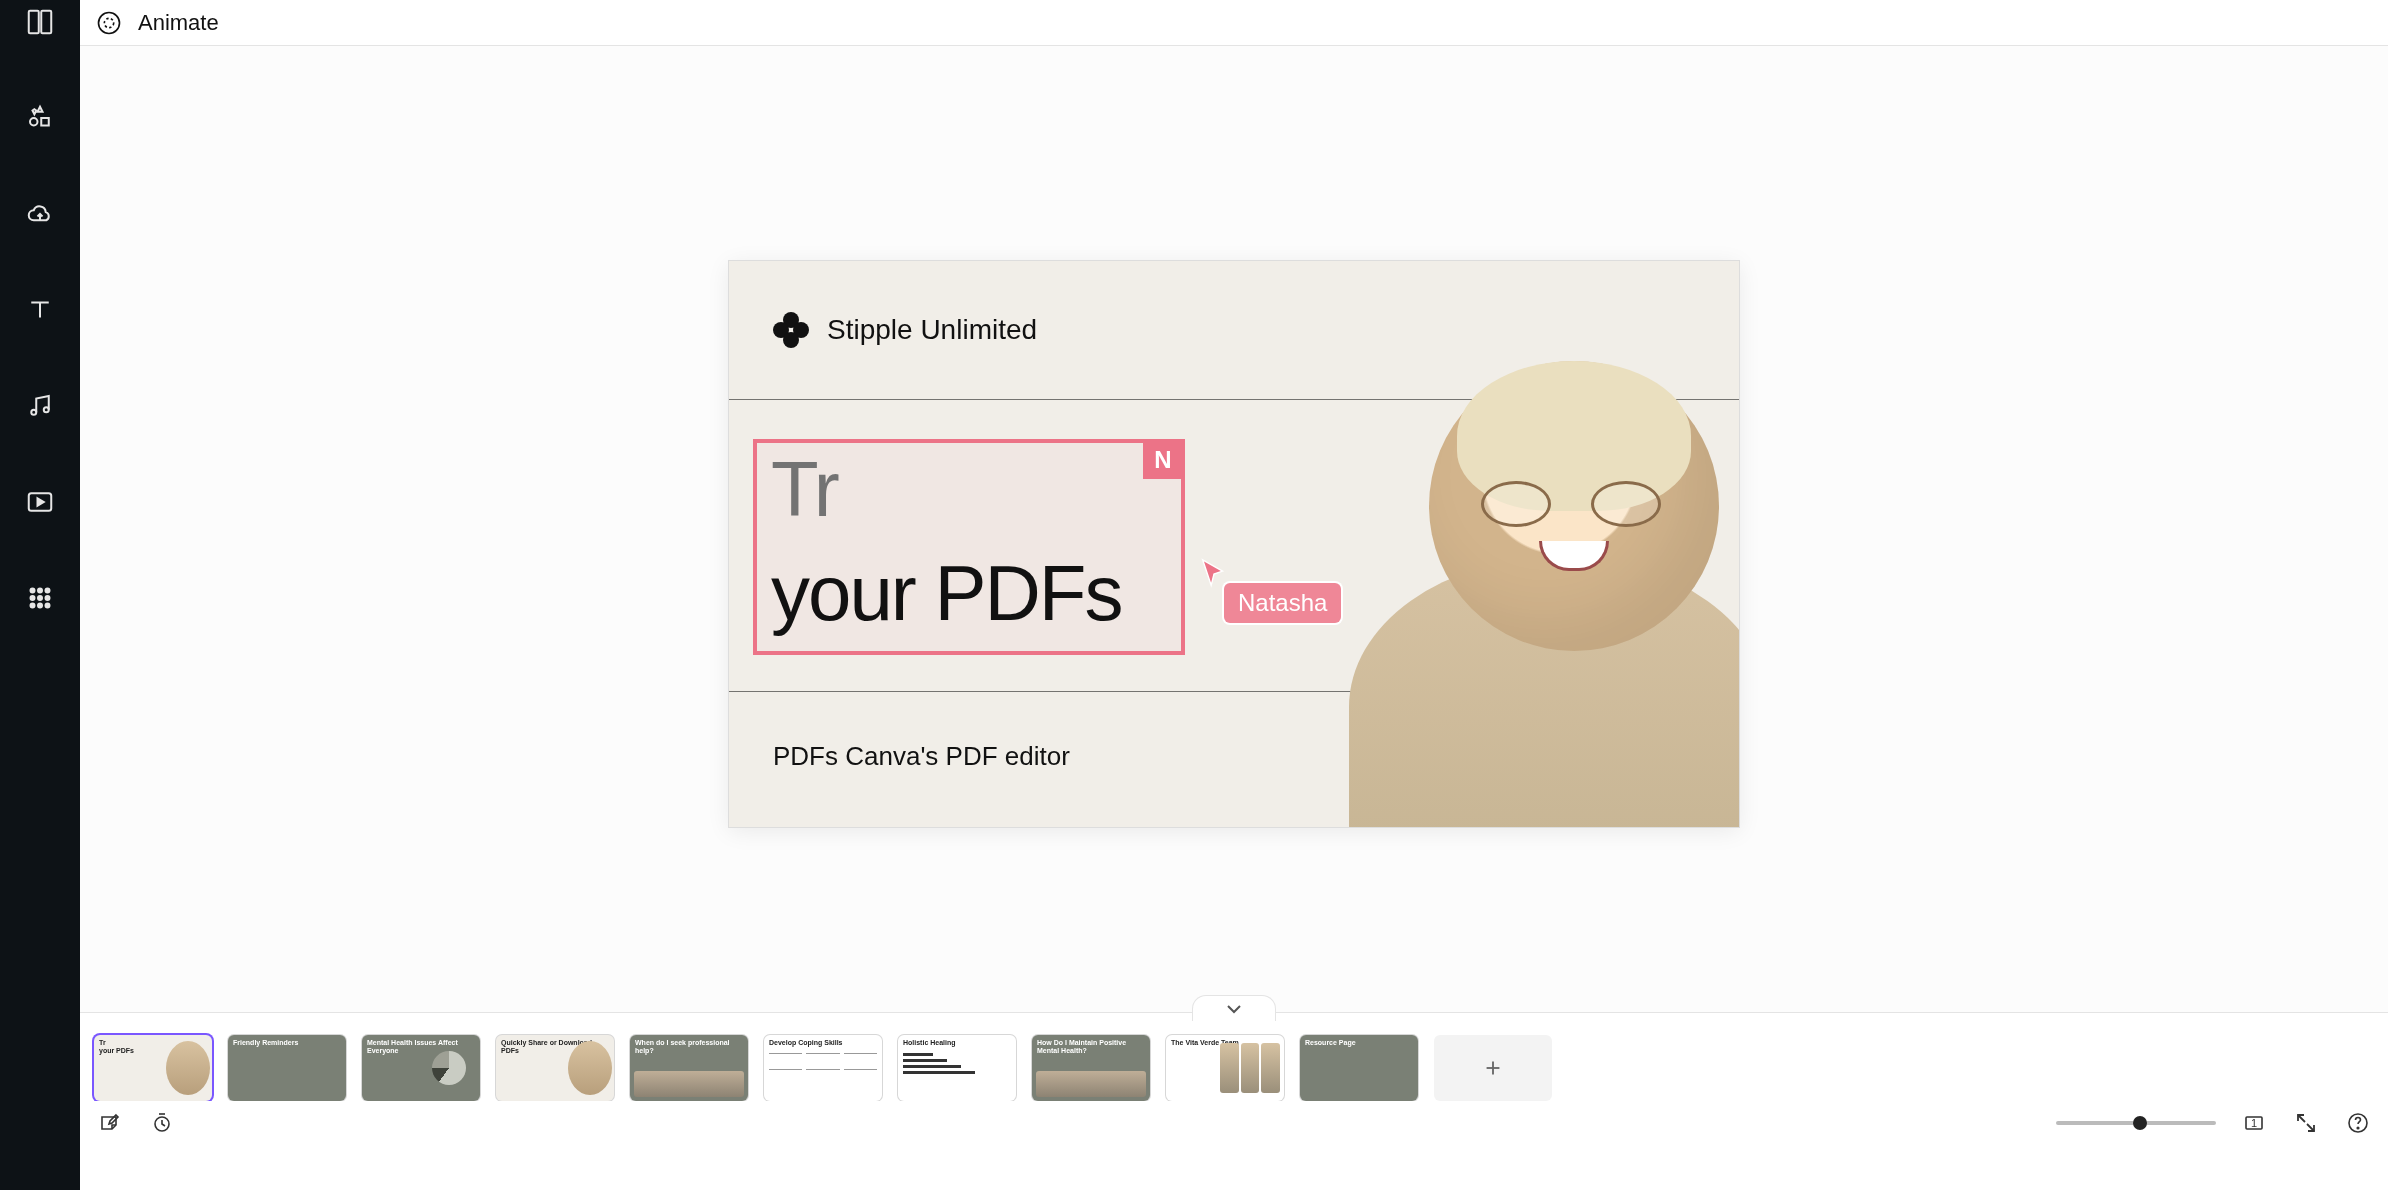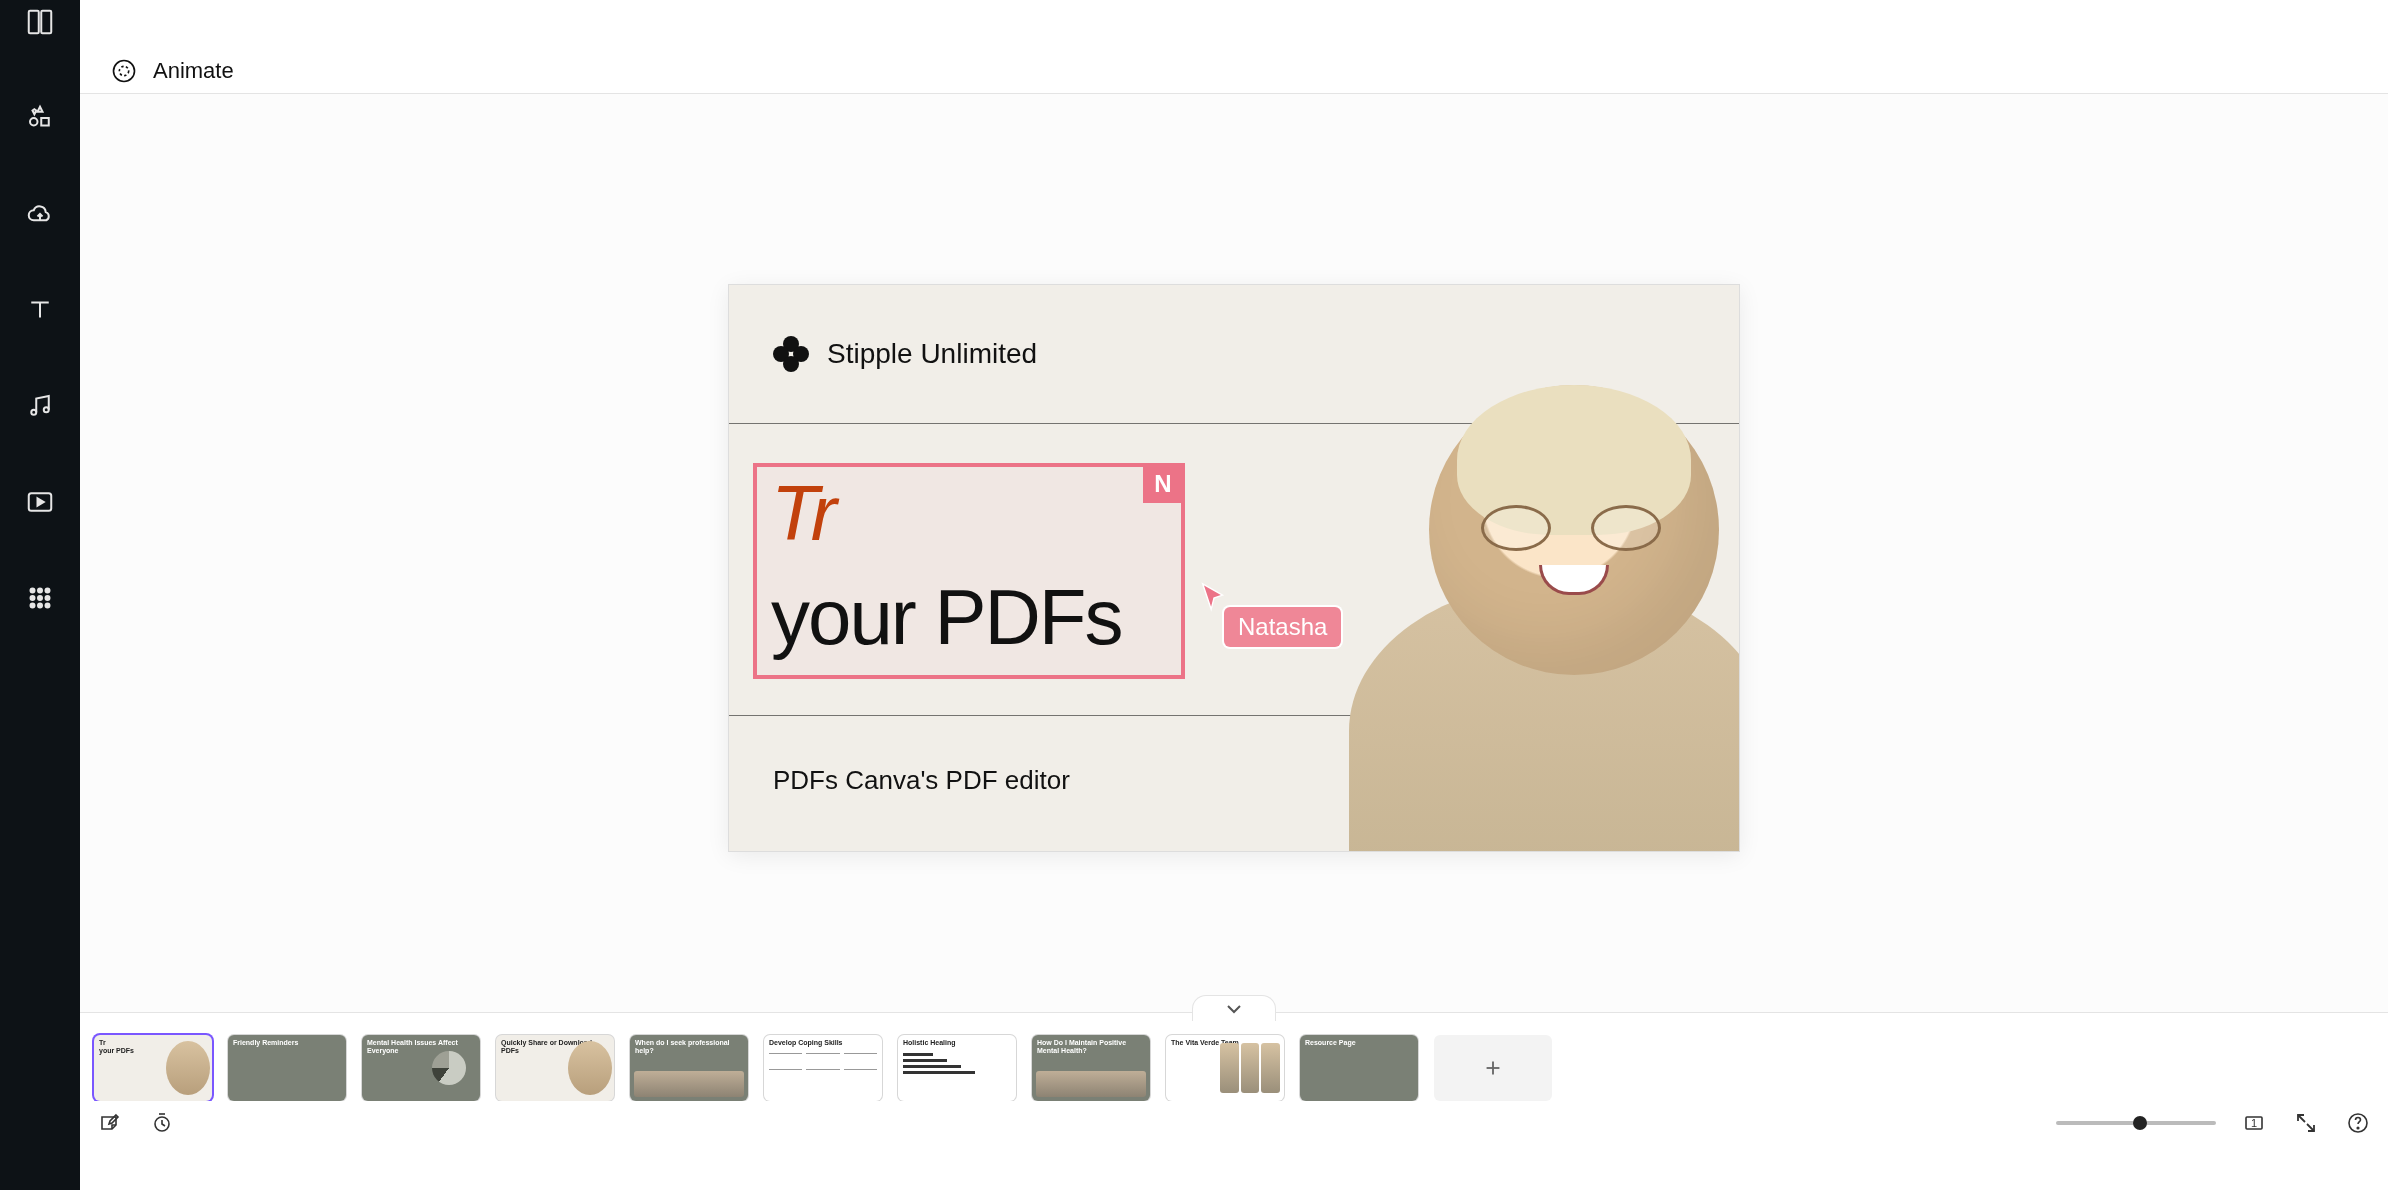--- a/index.html
+++ b/index.html
@@ -7,41 +7,41 @@
   .app { display: flex; width: 100%; height: 100%; }
 
   
   .rail { width: 80px; background: #0d1216; display: flex; flex-direction: column; align-items: center; padding-top: 0; gap: 52px; color: #e6e6e6; }
   .rail-btn { width: 44px; height: 44px; display: flex; align-items: center; justify-content: center; cursor: pointer; }
   .rail svg { stroke: #e6e6e6; fill: none; stroke-width: 1.6; }
 
   .main { flex: 1; display: flex; flex-direction: column; }
 
   
-  .toolbar { height: 46px; border-bottom: 1px solid #e4e4e4; display: flex; align-items: center; padding-left: 29px; gap: 14px; color: #111; margin-top: 48px; }
+  .toolbar { height: 46px; border-bottom: 1px solid #e4e4e4; display: flex; align-items: center; padding-left: 14px; gap: 14px; color: #111; }
   .tool-icon { width: 30px; height: 30px; display:flex; align-items:center; justify-content:center; }
   .tool-label { font-size: 22px; font-weight: 500; color:#111; }
 
   
   .canvas-wrap { flex: 1; background: #fcfcfc; display: flex; align-items: center; justify-content: center; padding-top: 30px; overflow:hidden; }
   .slide { width: 1010px; height: 566px; background: #f1eee8; box-shadow: 0 0 0 1px #ddd, 0 4px 22px rgba(0,0,0,.08); position: relative; }
   .slide-hdr { position:absolute; top:0; left:0; right:0; height:138px; display:flex; align-items:center; gap:18px; padding-left:44px; }
   .slide-logo { width:36px; height:36px; position:relative; }
   .slide-logo span { position:absolute; width:16px; height:16px; background:#111; border-radius:50%; }
   .slide-logo span:nth-child(1){ top:0; left:10px; }
   .slide-logo span:nth-child(2){ top:10px; left:0; }
   .slide-logo span:nth-child(3){ top:10px; right:0; }
   .slide-logo span:nth-child(4){ bottom:0; left:10px; }
   .brand { font-size:28px; font-weight:500; color:#111; }
   .hr1 { position:absolute; left:0; right:0; top:138px; height:1px; background:#21211f; opacity:.6; }
   .hr2 { position:absolute; left:0; right:380px; top:430px; height:1px; background:#21211f; opacity:.6; }
 
   .sel-box { position:absolute; left:24px; top:178px; width:432px; height:216px; border:4px solid #ec7387; background:rgba(236,115,135,.05); padding: 6px 14px; }
   .sel-n { position:absolute; right:-2px; top:-2px; width:40px; height:38px; background:#ec7387; color:#fff; font-size:24px; font-weight:700; display:flex; align-items:center; justify-content:center; }
-  .big1 { font-size:78px; font-weight:500; color:#c2410c; line-height:1.05; letter-spacing:-2px;font-style:italic; }
+  .big1 { font-size:78px; font-weight:500; color:#737373; line-height:1.05; letter-spacing:-2px; }
   .big2 { font-size:78px; font-weight:500; color:#111; line-height:1.05; letter-spacing:-2px; margin-top:22px; }
 
   .cursor-wrap { position:absolute; left:470px; top:296px; }
   .name-tag { position:absolute; left:495px; top:322px; background:#ef8797; color:#fff; font-size:24px; font-weight:500; padding:6px 14px; border-radius:6px; box-shadow:0 0 0 2px #fff; }
 
   .sub { position:absolute; left:44px; top:480px; font-size:26px; color:#111; }
 
   .photo { position:absolute; right:0; top:70px; bottom:0; width:400px; overflow:hidden; }
   .head { position:absolute; right:20px; top:30px; width:290px; height:290px; border-radius:50%; background:radial-gradient(circle at 45% 40%, #fbe5c8 0 32%, #d2b48c 33% 100%); box-shadow: inset -30px -30px 60px rgba(0,0,0,.08);}
   .hair { position:absolute; right:48px; top:30px; width:234px; height:150px; border-radius:50% 50% 40% 40%; background:#eadfbf; }

